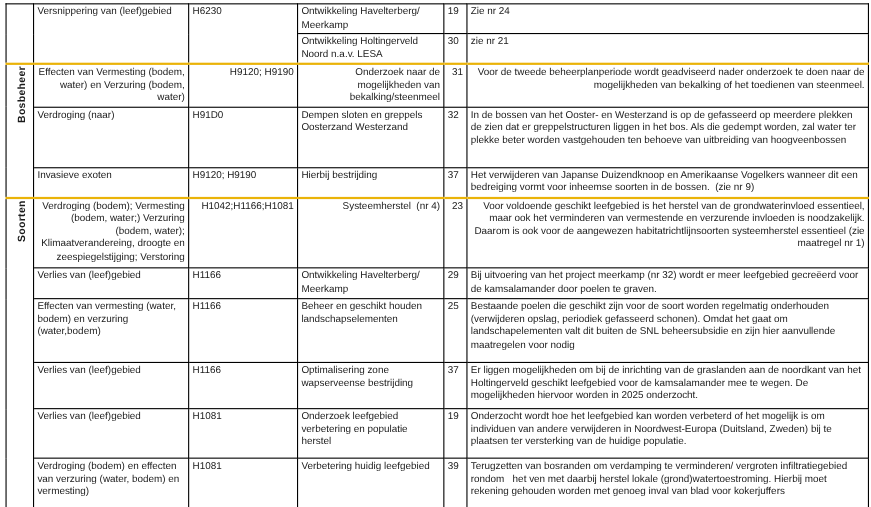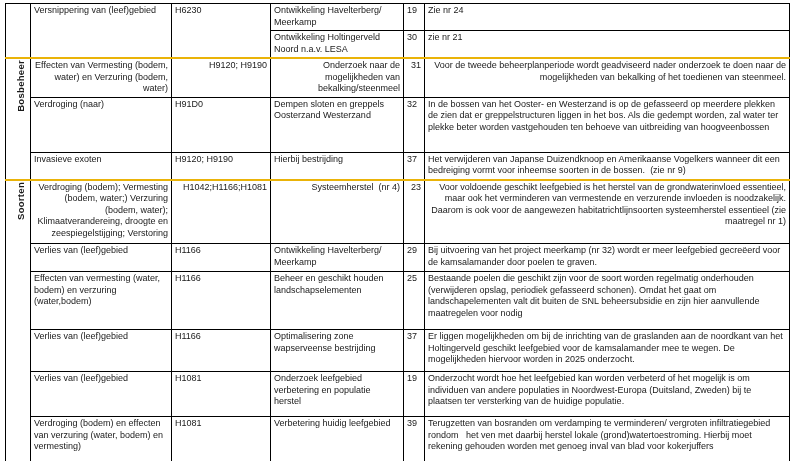--- a/index.html
+++ b/index.html
@@ -135,21 +135,21 @@
         <td>H1166</td>
         <td>Optimalisering zone wapserveense bestrijding</td>
         <td class="nr-cell">37</td>
         <td>Er liggen mogelijkheden om bij de inrichting van de graslanden aan de noordkant van het Holtingerveld geschikt leefgebied voor de kamsalamander mee te wegen. De mogelijkheden hiervoor worden in 2025 onderzocht.</td>
       </tr>
       <tr style="height:45px">
         <td>Verlies van (leef)gebied</td>
         <td>H1081</td>
         <td>Onderzoek leefgebied verbetering en populatie herstel</td>
         <td class="nr-cell">19</td>
-        <td>Onderzocht wordt hoe het leefgebied kan worden verbeterd of het mogelijk is om individuen van andere populaties in Noordwest-Europa (Duitsland, Zweden) bij te plaatsen ter versterking van de huidige populatie.</td>
+        <td>Onderzocht wordt hoe het leefgebied kan worden verbeterd of het mogelijk is om individuen van andere verwijderen in Noordwest-Europa (Duitsland, Zweden) bij te plaatsen ter versterking van de huidige populatie.</td>
       </tr>
       <tr style="height:53px">
         <td>Verdroging (bodem) en effecten van verzuring (water, bodem) en vermesting)</td>
         <td>H1081</td>
         <td>Verbetering huidig leefgebied</td>
         <td class="nr-cell">39</td>
         <td>Terugzetten van bosranden om verdamping te verminderen/ vergroten infiltratiegebied rondom   het ven met daarbij herstel lokale (grond)watertoestroming. Hierbij moet rekening gehouden worden met genoeg inval van blad voor kokerjuffers</td>
       </tr>
     </tbody>
   </table>

